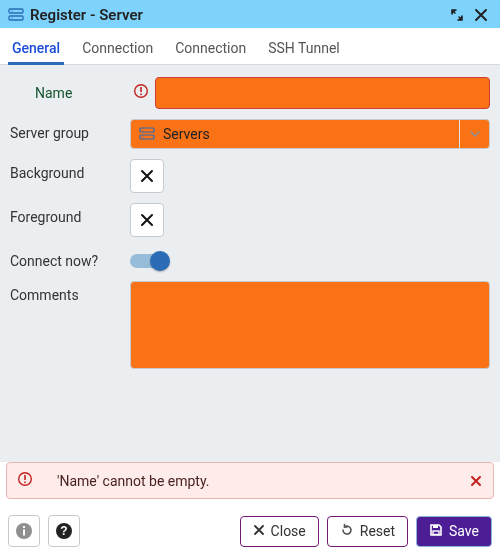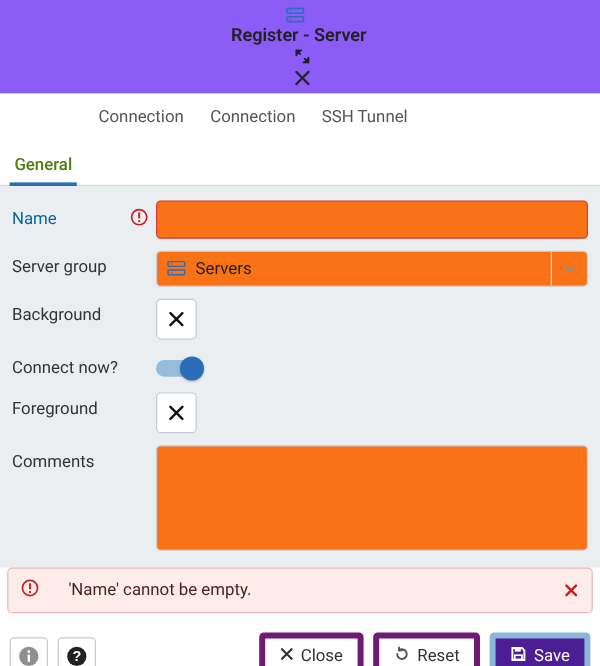--- a/index.html
+++ b/index.html
@@ -12,45 +12,43 @@
       height: 555px;
       overflow: hidden;
       display: flex;
       flex-direction: column;
     }
     
     .titlebar {
       display: flex;
       align-items: center;
       padding: 6px 10px 4px 8px;
-      background: #8b5cf6;
-      flex-direction: column;
+      background: #7dd3fc;
     }
     .titlebar .title-icon { margin-right: 6px; display:flex; }
     .titlebar .title { font-weight: 600; font-size: 15px; flex: 1; }
     .titlebar .wbtn { width: 18px; height: 18px; margin-left: 6px; cursor: pointer; display:flex; align-items:center; justify-content:center; }
     
     .tabs {
       display: flex;
       gap: 18px;
       padding: 6px 10px 0 10px;
       border-bottom: 1px solid #d6d9dd;
       background:#fff;
     }
     .tab {
       padding: 6px 2px 8px 2px;
       color: #555;
       cursor: pointer;
       font-size: 14px;
       position: relative;
     }
     .tab.active {
-      color: #4d7c0f;
+      color: #1d4ed8;
       font-weight: 500;
-      margin-top: 40px;
     }
     .tab.active::after {
       content: "";
       position: absolute;
       left: -2px; right: -2px; bottom: -1px;
       height: 3px;
       background: #2b6cb6;
     }
     
     .form-body {
@@ -67,21 +65,21 @@
     }
     .row .label {
       width: 120px;
       padding-top: 6px;
       font-size: 14px;
       color: #333;
       display:flex;
       align-items:center;
       gap:6px;
     }
-    .row .label.error { color: #0369a1; }
+    .row .label.error { color: #14532d; margin-left: 25px; }
     .row .control { flex: 1; }
     .text-input, .select, .textarea {
       width: 100%;
       background: #f97316;
       border: 1px solid #c6c9ce;
       border-radius: 4px;
       padding: 7px 10px;
       font-size: 14px;
       font-family: inherit;
     }
@@ -156,21 +154,21 @@
     .iconbtn {
       width: 32px; height: 32px;
       border: 1px solid #c6c9ce;
       border-radius: 4px;
       display:flex; align-items:center; justify-content:center;
       cursor: pointer;
       background:#fff;
     }
     .footer .right { margin-left: auto; display:flex; gap:8px; }
     .btn {
-      border: 5px solid #701a75;
+      border: 1px solid #701a75;
       background:#fff;
       border-radius: 4px;
       padding: 6px 12px;
       display:flex; align-items:center; gap:6px;
       cursor:pointer;
       font-size:14px;
       color:#333;
     }
     .btn.primary {
       background: #4c1d95;
@@ -268,38 +266,38 @@
         <svg width="16" height="16" viewBox="0 0 16 16">
             <g stroke="#111" stroke-width="2" stroke-linecap="round">
               <path d="M3 3 L13 13 M13 3 L3 13"></path>
             </g>
           </svg>
       </div>
     </div>
   </div>
 
   <div class="row">
+    <div class="label">Foreground</div>
+    <div class="control">
+      <div class="color-swatch">
+        <svg width="16" height="16" viewBox="0 0 16 16">
+            <g stroke="#111" stroke-width="2" stroke-linecap="round">
+              <path d="M3 3 L13 13 M13 3 L3 13"></path>
+            </g>
+          </svg>
+      </div>
+    </div>
+  </div>
+
+  <div class="row">
     <div class="label label-multiline">Connect now?</div>
     <div class="control" style="padding-top:4px;">
       <div class="toggle">
         <div class="toggle-track"></div>
         <div class="toggle-knob"></div>
-      </div>
-    </div>
-  </div>
-
-  <div class="row">
-    <div class="label">Foreground</div>
-    <div class="control">
-      <div class="color-swatch">
-        <svg width="16" height="16" viewBox="0 0 16 16">
-            <g stroke="#111" stroke-width="2" stroke-linecap="round">
-              <path d="M3 3 L13 13 M13 3 L3 13"></path>
-            </g>
-          </svg>
       </div>
     </div>
   </div>
 
   <div class="row">
     <div class="label">Comments</div>
     <div class="control">
       <textarea class="textarea" style=""></textarea>
     </div>
   </div>

